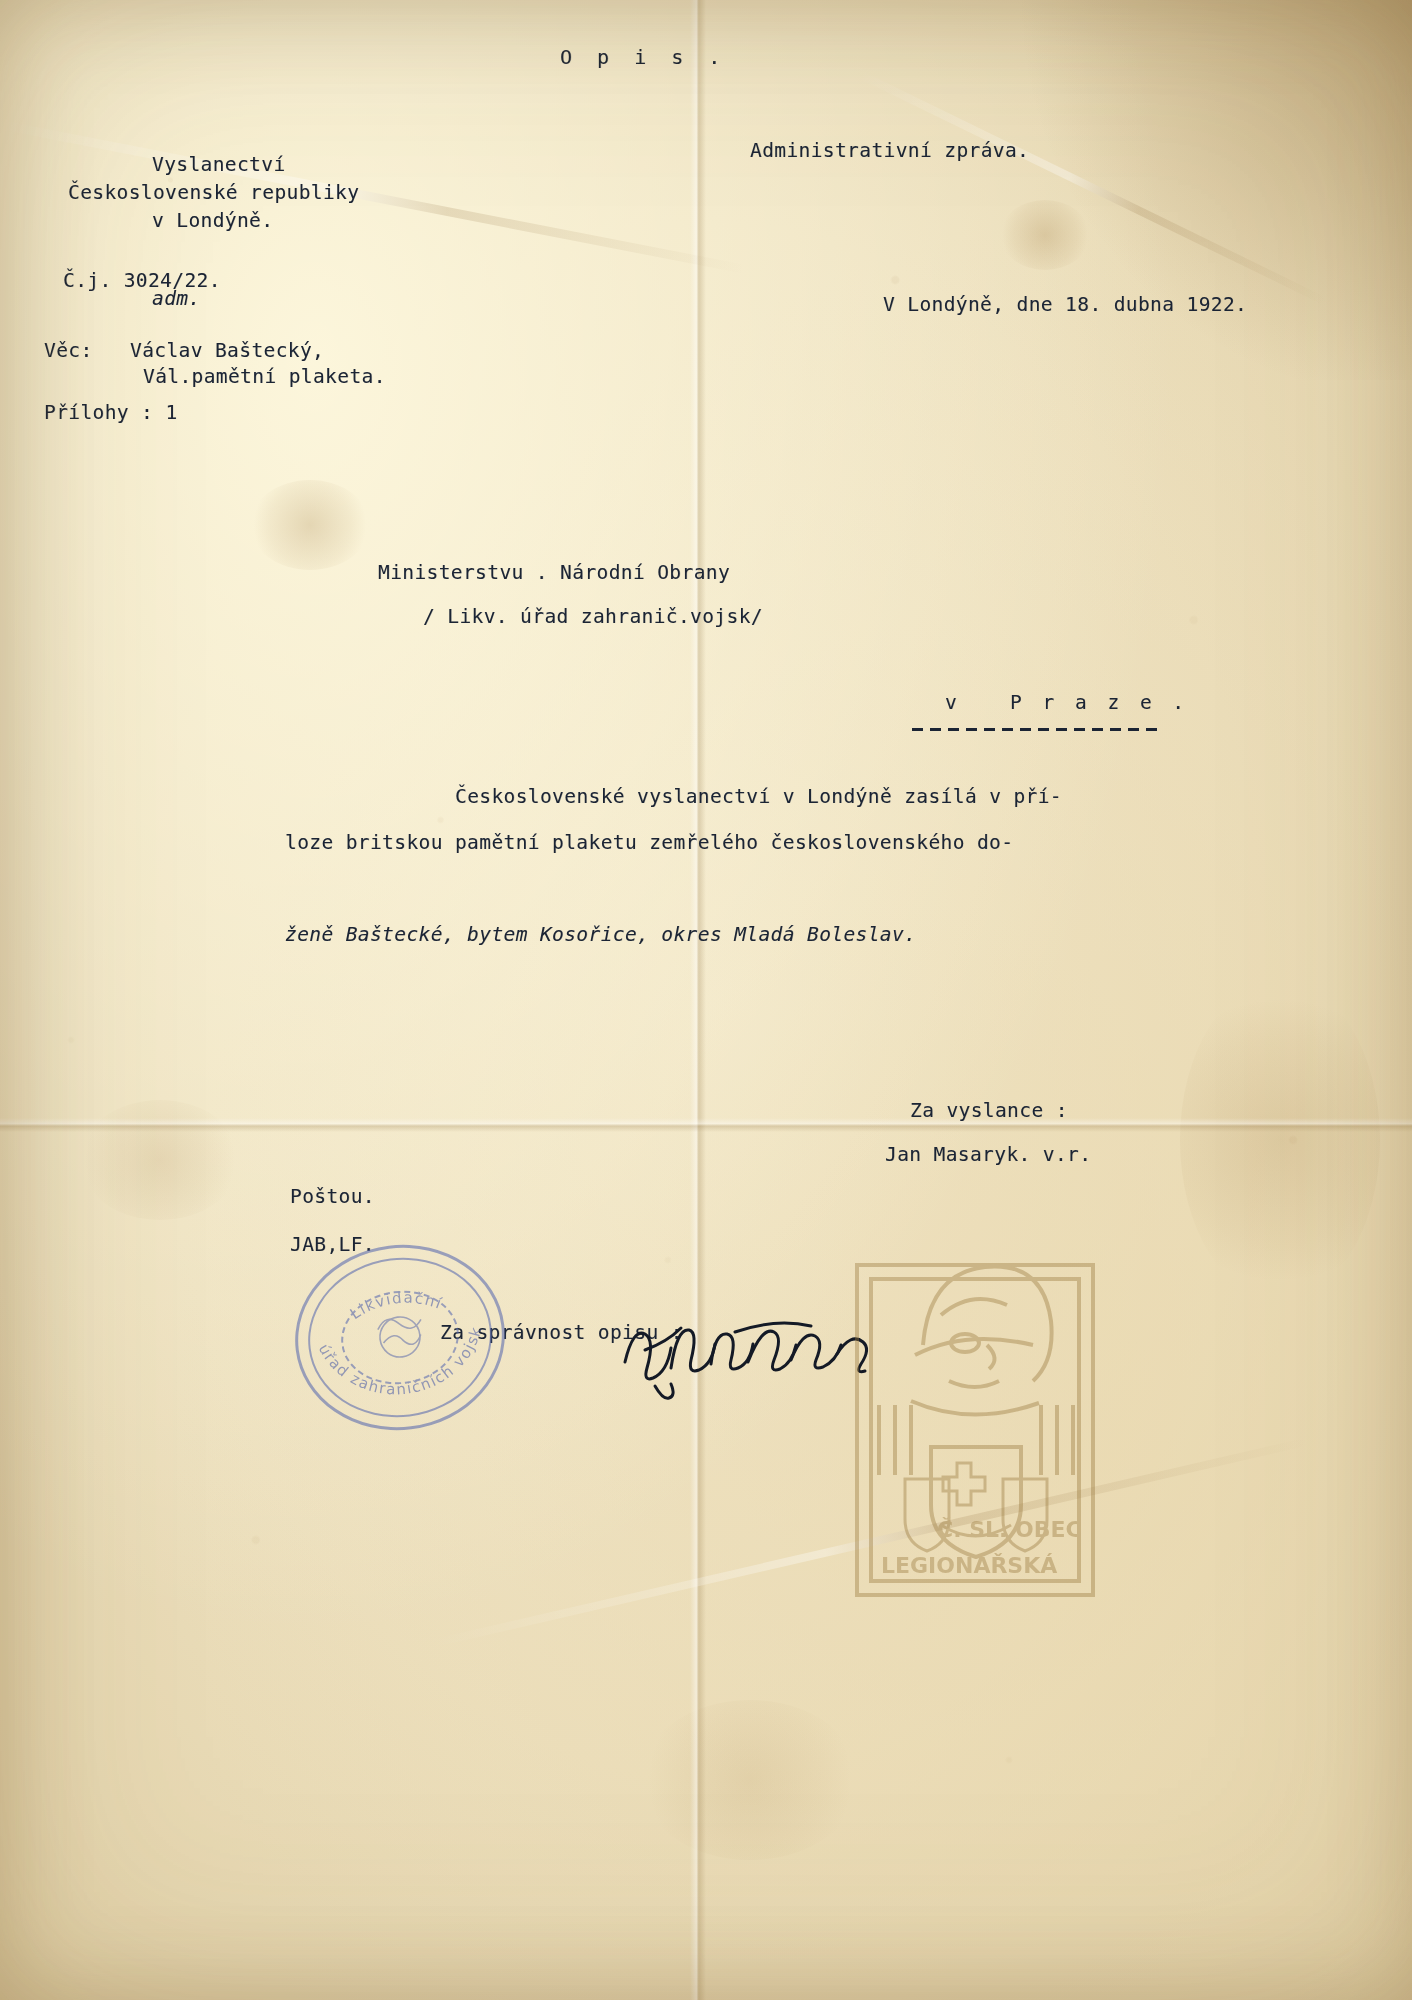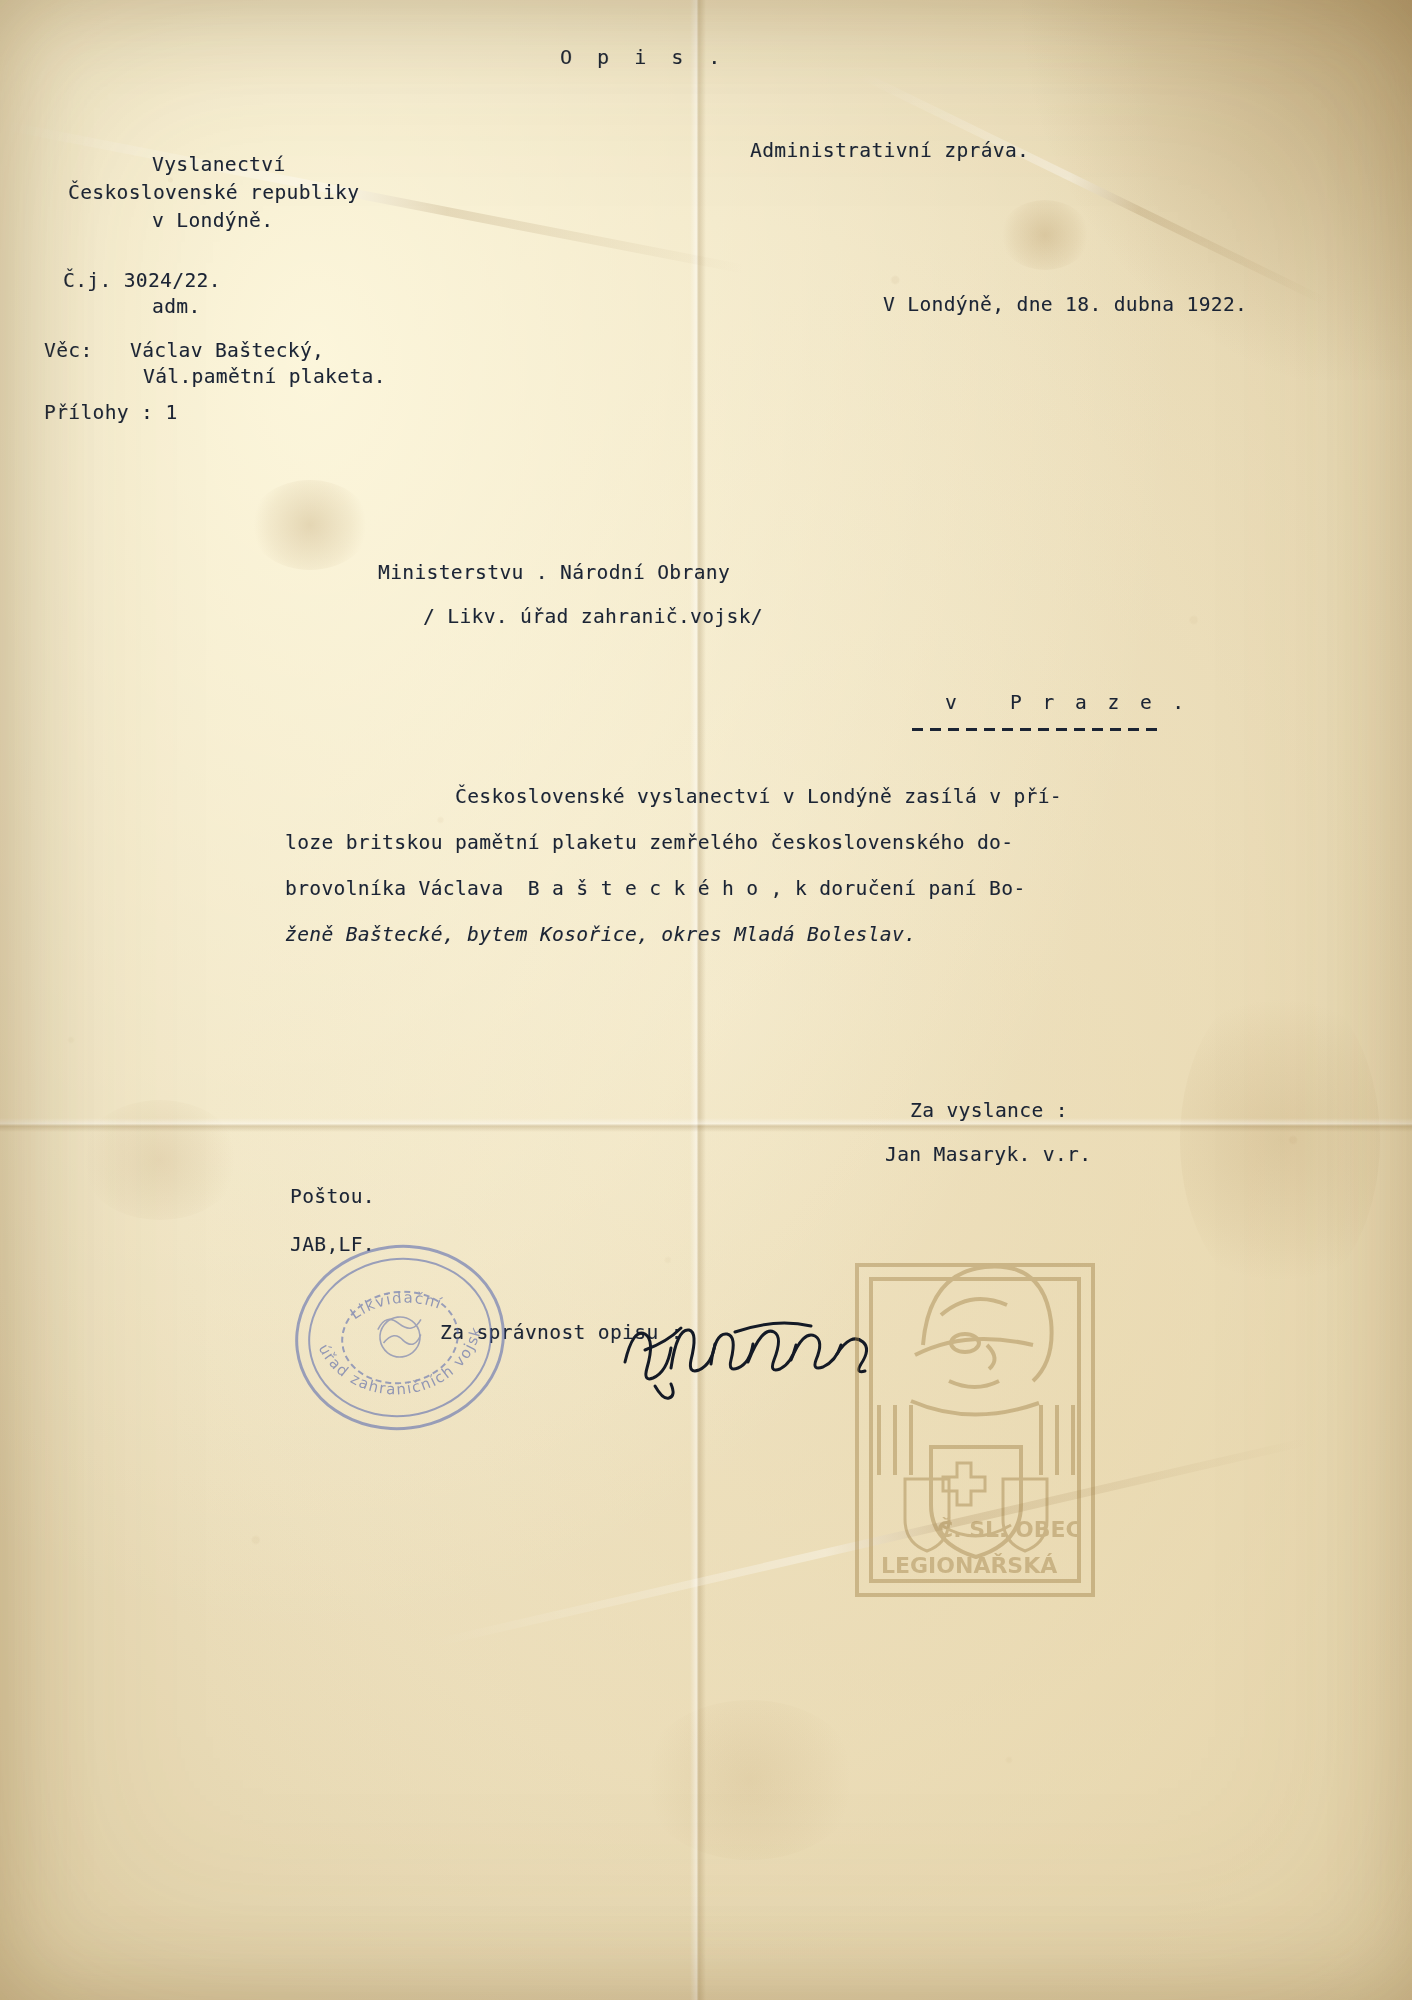--- a/index.html
+++ b/index.html
@@ -158,40 +158,39 @@
 
   <div class="tx sp" style="left:560px; top:42px; font-size:20px;">O p i s .</div>
 
   <div class="tx" style="left:750px; top:136px;">Administrativní zpráva.</div>
 
   <div class="tx" style="left:152px; top:150px;">Vyslanectví</div>
   <div class="tx" style="left:68px; top:178px;">Československé republiky</div>
   <div class="tx" style="left:152px; top:206px;">v Londýně.</div>
 
   <div class="tx" style="left:63px; top:266px;">Č.j. 3024/22.</div>
-  <div class="tx" style="left:152px; top:292px;">adm.</div>
+  <div class="tx" style="left:152px; top:284px;font-style:italic;">adm.</div>
 
   <div class="tx" style="left:883px; top:290px;">V Londýně, dne 18. dubna 1922.</div>
 
   <div class="tx" style="left:44px; top:336px;">Věc:</div>
   <div class="tx" style="left:130px; top:336px;">Václav Baštecký,</div>
   <div class="tx" style="left:130px; top:362px;margin-left:13px;">Vál.pamětní plaketa.</div>
 
   <div class="tx" style="left:44px; top:398px;">Přílohy : 1</div>
 
   <div class="tx" style="left:378px; top:558px;">Ministerstvu . Národní Obrany</div>
   <div class="tx" style="left:423px; top:602px;">/ Likv. úřad zahranič.vojsk/</div>
 
   <div class="tx sp2" style="left:945px; top:688px;">v   P r a z e .</div>
   <div style="position:absolute; left:912px; top:728px; width:248px; height:3px;
               background: repeating-linear-gradient(to right, #1b2434 0 11px, transparent 11px 18px);"></div>
 
   <div class="tx" style="left:455px; top:782px;">Československé vyslanectví v Londýně zasílá v pří-</div>
   <div class="tx" style="left:285px; top:828px;">loze britskou pamětní plaketu zemřelého československého do-</div>
-  <div class="tx" style="left:285px; top:874px;">brovolníka Václava  B a š t e c k é h o , k doručení paní Bo-</div>
   <div class="tx" style="left:285px; top:920px;font-style:italic;">ženě Baštecké, bytem Kosořice, okres Mladá Boleslav.</div>
 
   <div class="tx" style="left:910px; top:1096px;">Za vyslance :</div>
   <div class="tx" style="left:885px; top:1140px;">Jan Masaryk. v.r.</div>
 
   <div class="tx" style="left:290px; top:1182px;">Poštou.</div>
   <div class="tx" style="left:290px; top:1230px;">JAB,LF.</div>
 
   <div class="tx" style="left:440px; top:1318px;">Za správnost opisu :</div>
 

